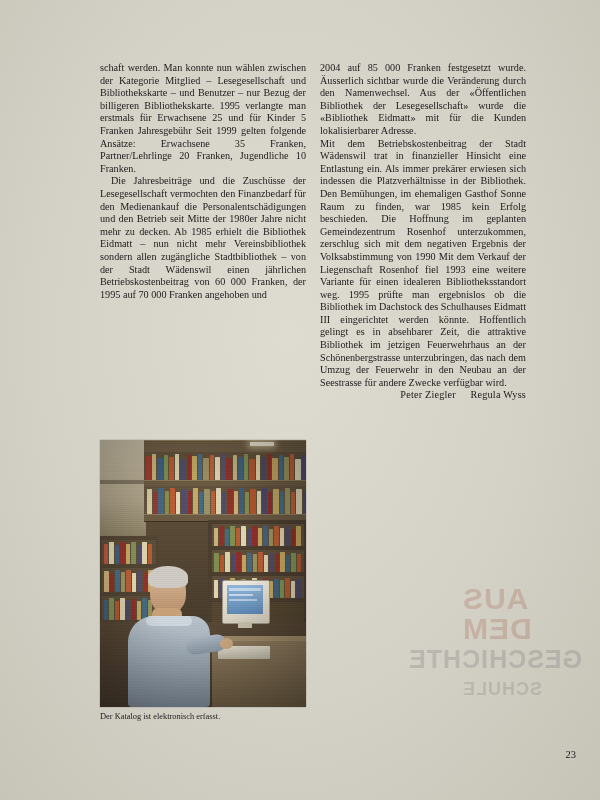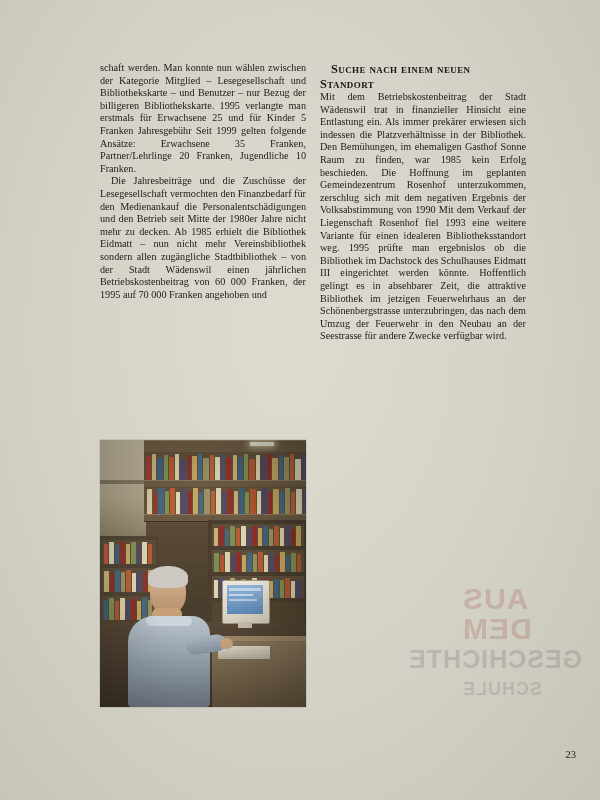--- a/index.html
+++ b/index.html
@@ -225,22 +225,26 @@
   <div class="paper-tint"></div>
 
   <div class="content">
 
     <div class="col col-left">
       <p class="noindent">schaft werden. Man konnte nun wählen zwischen der Kategorie Mitglied – Lesegesellschaft und Bibliothekskarte – und Benutzer – nur Bezug der billigeren Bibliothekskarte. 1995 verlangte man erstmals für Erwachsene 25 und für Kinder 5 Franken Jahresgebühr Seit 1999 gelten folgende Ansätze: Erwachsene 35 Franken, Partner/Lehrlinge 20 Franken, Jugendliche 10 Franken.</p>
       <p>Die Jahresbeiträge und die Zuschüsse der Lesegesellschaft vermochten den Finanzbedarf für den Medienankauf die Personalentschädigungen und den Betrieb seit Mitte der 1980er Jahre nicht mehr zu decken. Ab 1985 erhielt die Bibliothek Eidmatt – nun nicht mehr Vereinsbibliothek sondern allen zugängliche Stadtbibliothek – von der Stadt Wädenswil einen jährlichen Betriebskostenbeitrag von 60 000 Franken, der 1995 auf 70 000 Franken angehoben und</p>
     </div>
 
     <div class="col col-right">
-      <p class="section-heading">Suche nach einem neuen Standort</p>
+      <p class="noindent">2004 auf 85 000 Franken festgesetzt wurde. Äusserlich sichtbar wurde die Veränderung durch den Namenwechsel. Aus der «Öffentlichen Bibliothek der Lesegesellschaft» wurde die «Bibliothek Eidmatt» mit für die Kunden lokalisierbarer Adresse.</p>
       <p class="noindent">Mit dem Betriebskostenbeitrag der Stadt Wädenswil trat in finanzieller Hinsicht eine Entlastung ein. Als immer prekärer erwiesen sich indessen die Platzverhältnisse in der Bibliothek. Den Bemühungen, im ehemaligen Gasthof Sonne Raum zu finden, war 1985 kein Erfolg beschieden. Die Hoffnung im geplanten Gemeindezentrum Rosenhof unterzukommen, zerschlug sich mit dem negativen Ergebnis der Volksabstimmung von 1990 Mit dem Verkauf der Liegenschaft Rosenhof fiel 1993 eine weitere Variante für einen idealeren Bibliotheksstandort weg. 1995 prüfte man ergebnislos ob die Bibliothek im Dachstock des Schulhauses Eidmatt III eingerichtet werden könnte. Hoffentlich gelingt es in absehbarer Zeit, die attraktive Bibliothek im jetzigen Feuerwehrhaus an der Schönenbergstrasse unterzubringen, das nach dem Umzug der Feuerwehr in den Neubau an der Seestrasse für andere Zwecke verfügbar wird.</p>
+      <p class="signature">
+        <span>Peter Ziegler</span>
+        <span>Regula Wyss</span>
+      </p>
     </div>
 
     <div class="photo-wrap">
       <div class="photo">
         <div class="ph-layer ph-bg"></div>
         <div class="ph-layer ph-window"></div>
         <div class="ph-layer ph-window-bar"></div>
 
         <div class="ph-layer shelf-unit" style="left:44px; top:0px; width:162px; height:12px;"></div>
         <div class="ph-layer" style="left:44px; top:12px; width:162px; height:28px; background:#5f4f39;">
@@ -434,20 +438,21 @@
         <div class="ph-layer ph-arm" style="left:86px; top:196px; width:40px; height:17px; transform: rotate(-8deg);"></div>
         <div class="ph-layer ph-hand" style="left:120px; top:198px; width:13px; height:11px;"></div>
         <div class="ph-layer ph-head" style="left:50px; top:130px; width:36px; height:44px;"></div>
         <div class="ph-layer ph-hair" style="left:48px; top:126px; width:40px; height:22px;"></div>
         <div class="ph-layer" style="left:52px; top:168px; width:30px; height:14px; background:#c9a178; border-radius:6px;"></div>
         <div class="ph-layer" style="left:46px; top:176px; width:46px; height:10px; background:#cfd7de; border-radius:6px;"></div>
 
         <div class="ph-layer ph-grain"></div>
         <div class="ph-layer ph-vignette"></div>
       </div>
+      <div class="photo-caption">Der Katalog ist elektronisch erfasst.</div>
     </div>
 
     <div class="ghost">
       <div class="g1">AUS DEM</div>
       <div class="g2">GESCHICHTE</div>
       <div class="g3">SCHULE</div>
     </div>
 
     <div class="folio">23</div>
   </div>

